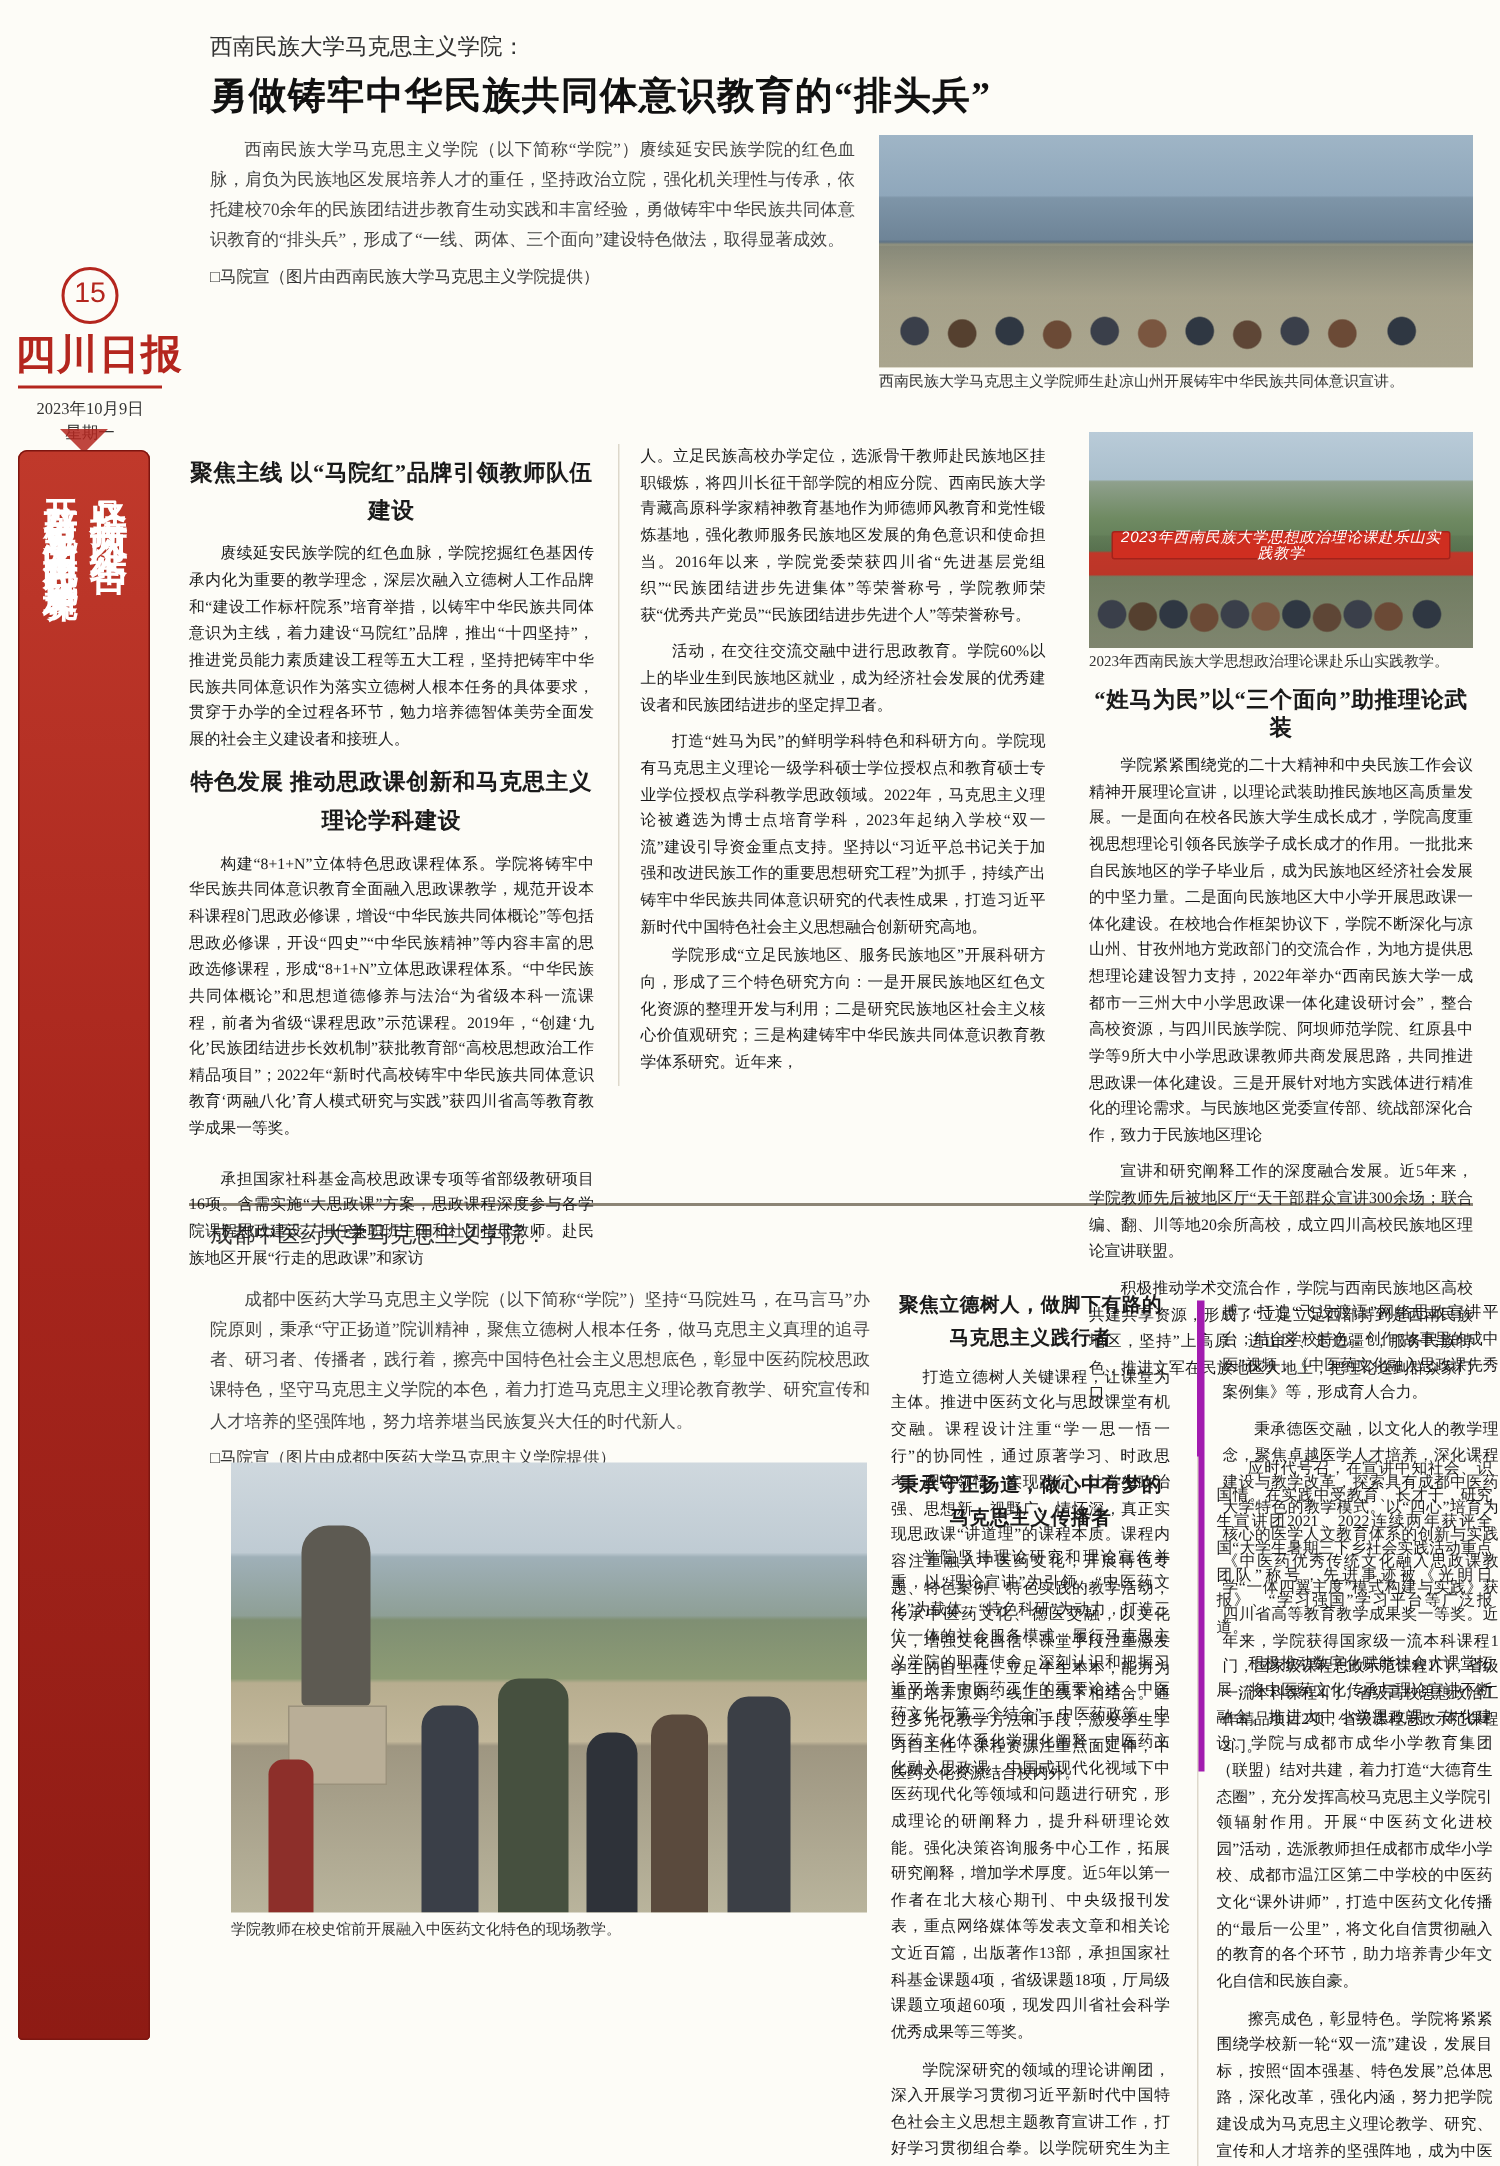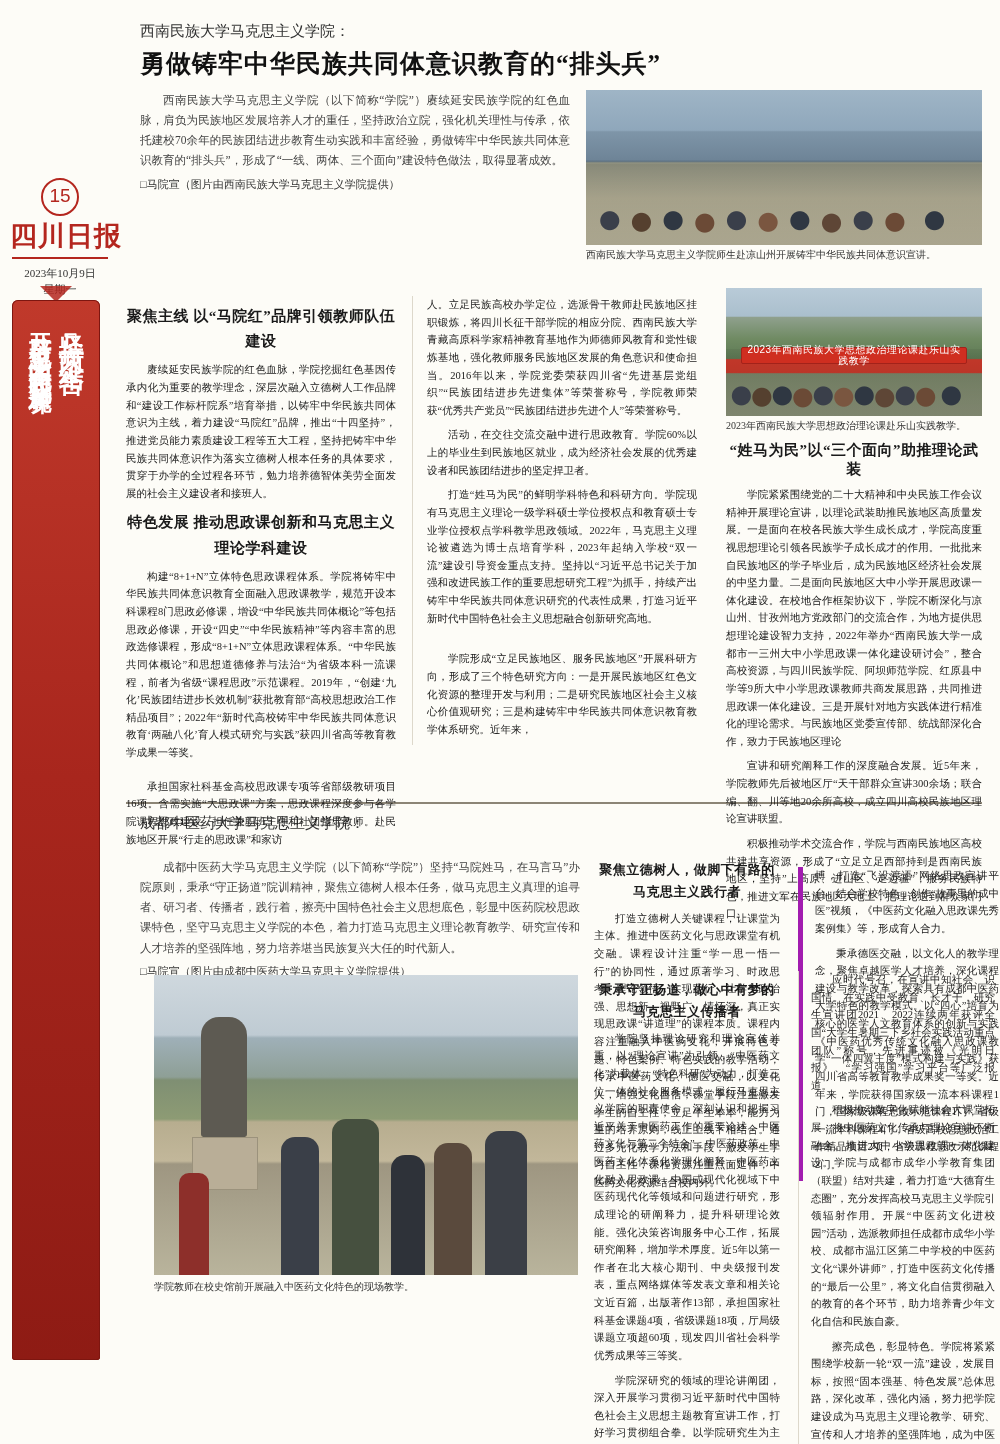--- a/index.html
+++ b/index.html
@@ -192,26 +192,26 @@
           <div class="subhead">聚焦主线 以“马院红”品牌引领教师队伍建设</div>
           <p style="text-indent:2em;margin:0 0 7px 0;">赓续延安民族学院的红色血脉，学院挖掘红色基因传承内化为重要的教学理念，深层次融入立德树人工作品牌和“建设工作标杆院系”培育举措，以铸牢中华民族共同体意识为主线，着力建设“马院红”品牌，推出“十四坚持”，推进党员能力素质建设工程等五大工程，坚持把铸牢中华民族共同体意识作为落实立德树人根本任务的具体要求，贯穿于办学的全过程各环节，勉力培养德智体美劳全面发展的社会主义建设者和接班人。</p>
           <div class="subhead">特色发展 推动思政课创新和马克思主义理论学科建设</div>
           <p style="text-indent:2em;margin:0 0 7px 0;">构建“8+1+N”立体特色思政课程体系。学院将铸牢中华民族共同体意识教育全面融入思政课教学，规范开设本科课程8门思政必修课，增设“中华民族共同体概论”等包括思政必修课，开设“四史”“中华民族精神”等内容丰富的思政选修课程，形成“8+1+N”立体思政课程体系。“中华民族共同体概论”和思想道德修养与法治“为省级本科一流课程，前者为省级“课程思政”示范课程。2019年，“创建‘九化’民族团结进步长效机制”获批教育部“高校思想政治工作精品项目”；2022年“新时代高校铸牢中华民族共同体意识教育‘两融八化’育人模式研究与实践”获四川省高等教育教学成果一等奖。</p>
           <p style="text-indent:2em;margin:16px 0 7px 0;">承担国家社科基金高校思政课专项等省部级教研项目16项。含需实施“大思政课”方案，思政课程深度参与各学院课程思政建设，担任兼职班主任和社团指导教师。赴民族地区开展“行走的思政课”和家访</p>
         </div>
 
         <div style="position:absolute;left:286px;top:0;width:270px;font-size:10.5px;line-height:1.68;text-align:justify;border-left:1px solid #ddd8cb;padding-left:14px;box-sizing:content-box;">
           <p style="text-indent:0;margin:0 0 7px 0;">人。立足民族高校办学定位，选派骨干教师赴民族地区挂职锻炼，将四川长征干部学院的相应分院、西南民族大学青藏高原科学家精神教育基地作为师德师风教育和党性锻炼基地，强化教师服务民族地区发展的角色意识和使命担当。2016年以来，学院党委荣获四川省“先进基层党组织”“民族团结进步先进集体”等荣誉称号，学院教师荣获“优秀共产党员”“民族团结进步先进个人”等荣誉称号。</p>
           <p style="text-indent:2em;margin:0 0 7px 0;">活动，在交往交流交融中进行思政教育。学院60%以上的毕业生到民族地区就业，成为经济社会发展的优秀建设者和民族团结进步的坚定捍卫者。</p>
-          <p style="text-indent:2em;margin:0 0 23px 0;">打造“姓马为民”的鲜明学科特色和科研方向。学院现有马克思主义理论一级学科硕士学位授权点和教育硕士专业学位授权点学科教学思政领域。2022年，马克思主义理论被遴选为博士点培育学科，2023年起纳入学校“双一流”建设引导资金重点支持。坚持以“习近平总书记关于加强和改进民族工作的重要思想研究工程”为抓手，持续产出铸牢中华民族共同体意识研究的代表性成果，打造习近平新时代中国特色社会主义思想融合创新研究高地。</p>
+          <p style="text-indent:2em;margin:0 0 2px 0;">打造“姓马为民”的鲜明学科特色和科研方向。学院现有马克思主义理论一级学科硕士学位授权点和教育硕士专业学位授权点学科教学思政领域。2022年，马克思主义理论被遴选为博士点培育学科，2023年起纳入学校“双一流”建设引导资金重点支持。坚持以“习近平总书记关于加强和改进民族工作的重要思想研究工程”为抓手，持续产出铸牢中华民族共同体意识研究的代表性成果，打造习近平新时代中国特色社会主义思想融合创新研究高地。</p>
           <p style="text-indent:2em;margin:0 0 7px 0;">学院形成“立足民族地区、服务民族地区”开展科研方向，形成了三个特色研究方向：一是开展民族地区红色文化资源的整理开发与利用；二是研究民族地区社会主义核心价值观研究；三是构建铸牢中华民族共同体意识教育教学体系研究。近年来，</p>
         </div>
 
         <div style="position:absolute;left:600px;top:-8px;width:256px;">
-          <div class="photo ph-group2" style="height:128px;position:relative;">
+          <div class="photo ph-group2" style="height:144px;position:relative;font-style:italic;">
             <div class="ph-people"></div>
             <div class="ban">2023年西南民族大学思想政治理论课赴乐山实践教学</div>
           </div>
           <div class="cap">2023年西南民族大学思想政治理论课赴乐山实践教学。</div>
           <div class="subhead">“姓马为民”以“三个面向”助推理论武装</div>
           <div style="font-size:10.5px;line-height:1.68;text-align:justify;">
             <p style="text-indent:2em;margin:0 0 7px 0;">学院紧紧围绕党的二十大精神和中央民族工作会议精神开展理论宣讲，以理论武装助推民族地区高质量发展。一是面向在校各民族大学生成长成才，学院高度重视思想理论引领各民族学子成长成才的作用。一批批来自民族地区的学子毕业后，成为民族地区经济社会发展的中坚力量。二是面向民族地区大中小学开展思政课一体化建设。在校地合作框架协议下，学院不断深化与凉山州、甘孜州地方党政部门的交流合作，为地方提供思想理论建设智力支持，2022年举办“西南民族大学一成都市一三州大中小学思政课一体化建设研讨会”，整合高校资源，与四川民族学院、阿坝师范学院、红原县中学等9所大中小学思政课教师共商发展思路，共同推进思政课一体化建设。三是开展针对地方实践体进行精准化的理论需求。与民族地区党委宣传部、统战部深化合作，致力于民族地区理论</p>
             <p style="text-indent:2em;margin:0 0 7px 0;">宣讲和研究阐释工作的深度融合发展。近5年来，学院教师先后被地区厅“天干部群众宣讲300余场；联合编、翻、川等地20余所高校，成立四川高校民族地区理论宣讲联盟。</p>
             <p style="text-indent:2em;margin:0 0 7px 0;">积极推动学术交流合作，学院与西南民族地区高校共建共享资源，形成了“立足立足西部持到是西南民族地区，坚持”上高原、进山区、走边疆”，服务民族特色，推进文军在民族地区大地上，把理论送到群众家门口。</p>
           </div>

